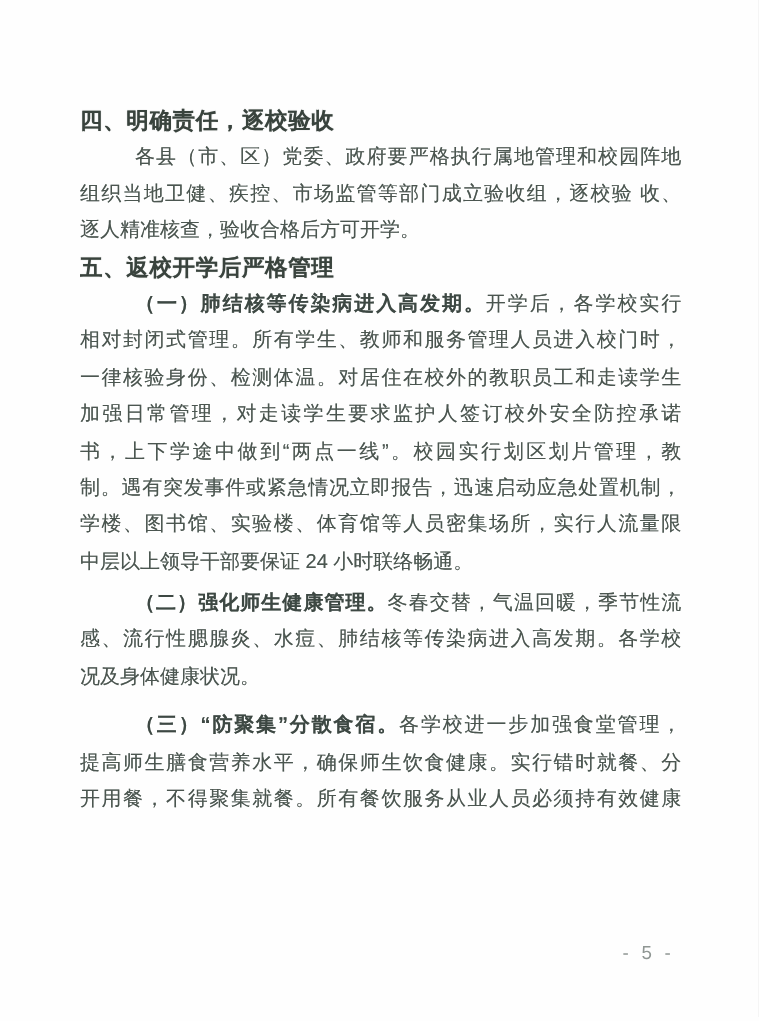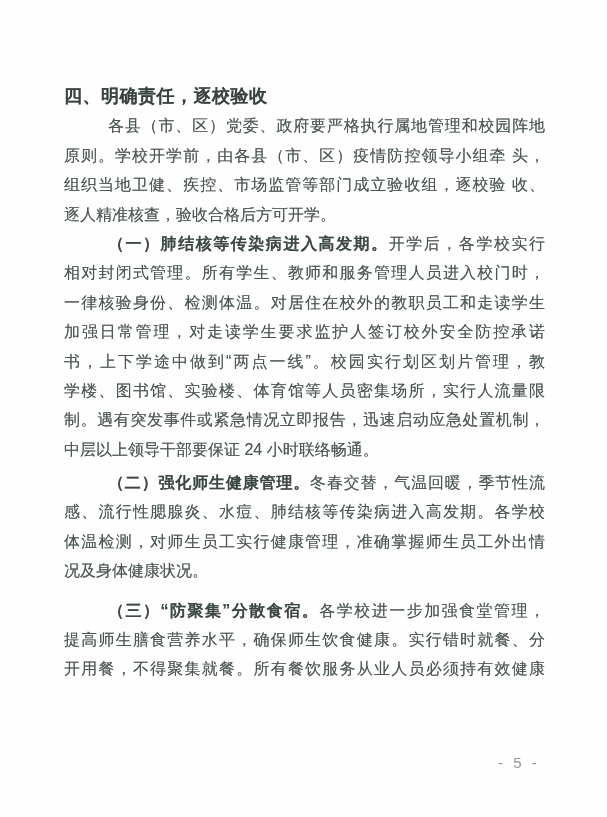--- a/index.html
+++ b/index.html
@@ -56,37 +56,36 @@
 </style>
 </head>
 <body>
 
 <div class="page">
   <div class="text-block">
 
     <div class="ln h">四、明确责任，逐校验收</div>
 
     <div class="ln j indent">各县（市、区）党委、政府要严格执行属地管理和校园阵地</div>
-    <div class="ln j">原则。学校开学前，由各县（市、区）疫情防控领导小组牵 头，</div>
     <div class="ln j">组织当地卫健、疾控、市场监管等部门成立验收组，逐校验 收、</div>
     <div class="ln">逐人精准核查，验收合格后方可开学。</div>
 
+    <div class="ln h">五、返校开学后严格管理</div>
 
     <div class="ln j indent"><span class="lead">（一）肺结核等传染病进入高发期。</span><span>开学后，各学校实行</span></div>
     <div class="ln j">相对封闭式管理。所有学生、教师和服务管理人员进入校门时，</div>
     <div class="ln j">一律核验身份、检测体温。对居住在校外的教职员工和走读学生</div>
     <div class="ln j">加强日常管理，对走读学生要求监护人签订校外安全防控承诺</div>
     <div class="ln j">书，上下学途中做到“两点一线”。校园实行划区划片管理，教</div>
+    <div class="ln j">制。遇有突发事件或紧急情况立即报告，迅速启动应急处置机制，</div>
     <div class="ln j">学楼、图书馆、实验楼、体育馆等人员密集场所，实行人流量限</div>
-    <div class="ln j">制。遇有突发事件或紧急情况立即报告，迅速启动应急处置机制，</div>
     <div class="ln">中层以上领导干部要保证 24 小时联络畅通。</div>
 
     <div class="ln j indent gap7"><span class="lead">（二）强化师生健康管理。</span><span>冬春交替，气温回暖，季节性流</span></div>
     <div class="ln j">感、流行性腮腺炎、水痘、肺结核等传染病进入高发期。各学校</div>
-    <div class="ln j">体温检测，对师生员工实行健康管理，准确掌握师生员工外出情</div>
     <div class="ln">况及身体健康状况。</div>
 
     <div class="ln j indent gap10"><span class="lead">（三）“防聚集”分散食宿。</span><span>各学校进一步加强食堂管理，</span></div>
     <div class="ln j">提高师生膳食营养水平，确保师生饮食健康。实行错时就餐、分</div>
     <div class="ln j">开用餐，不得聚集就餐。所有餐饮服务从业人员必须持有效健康</div>
 
   </div>
 
   <div class="pageno">- 5 -</div>
 </div>

